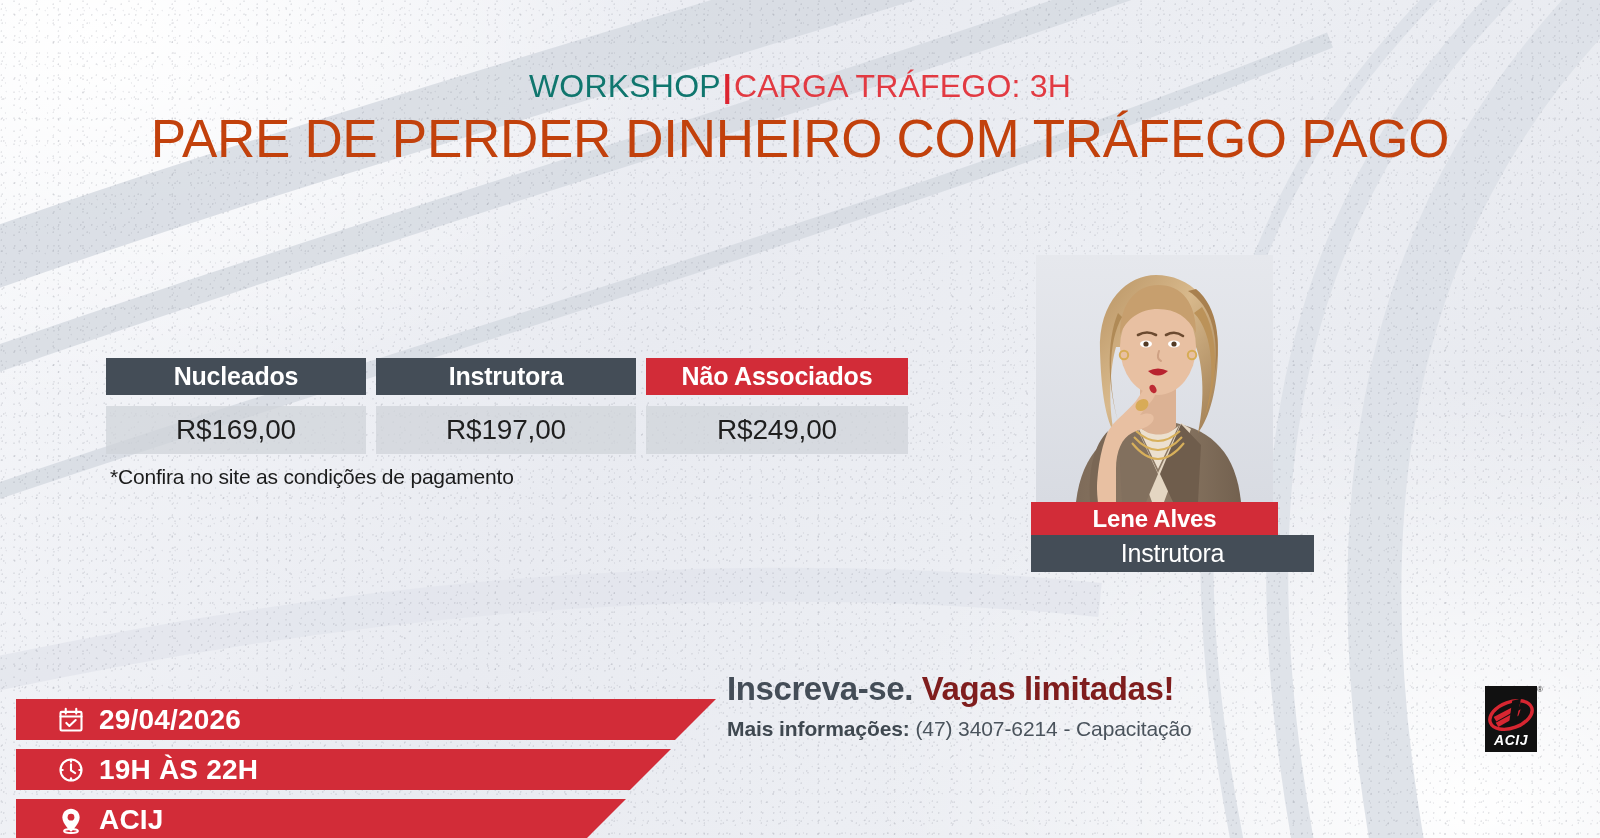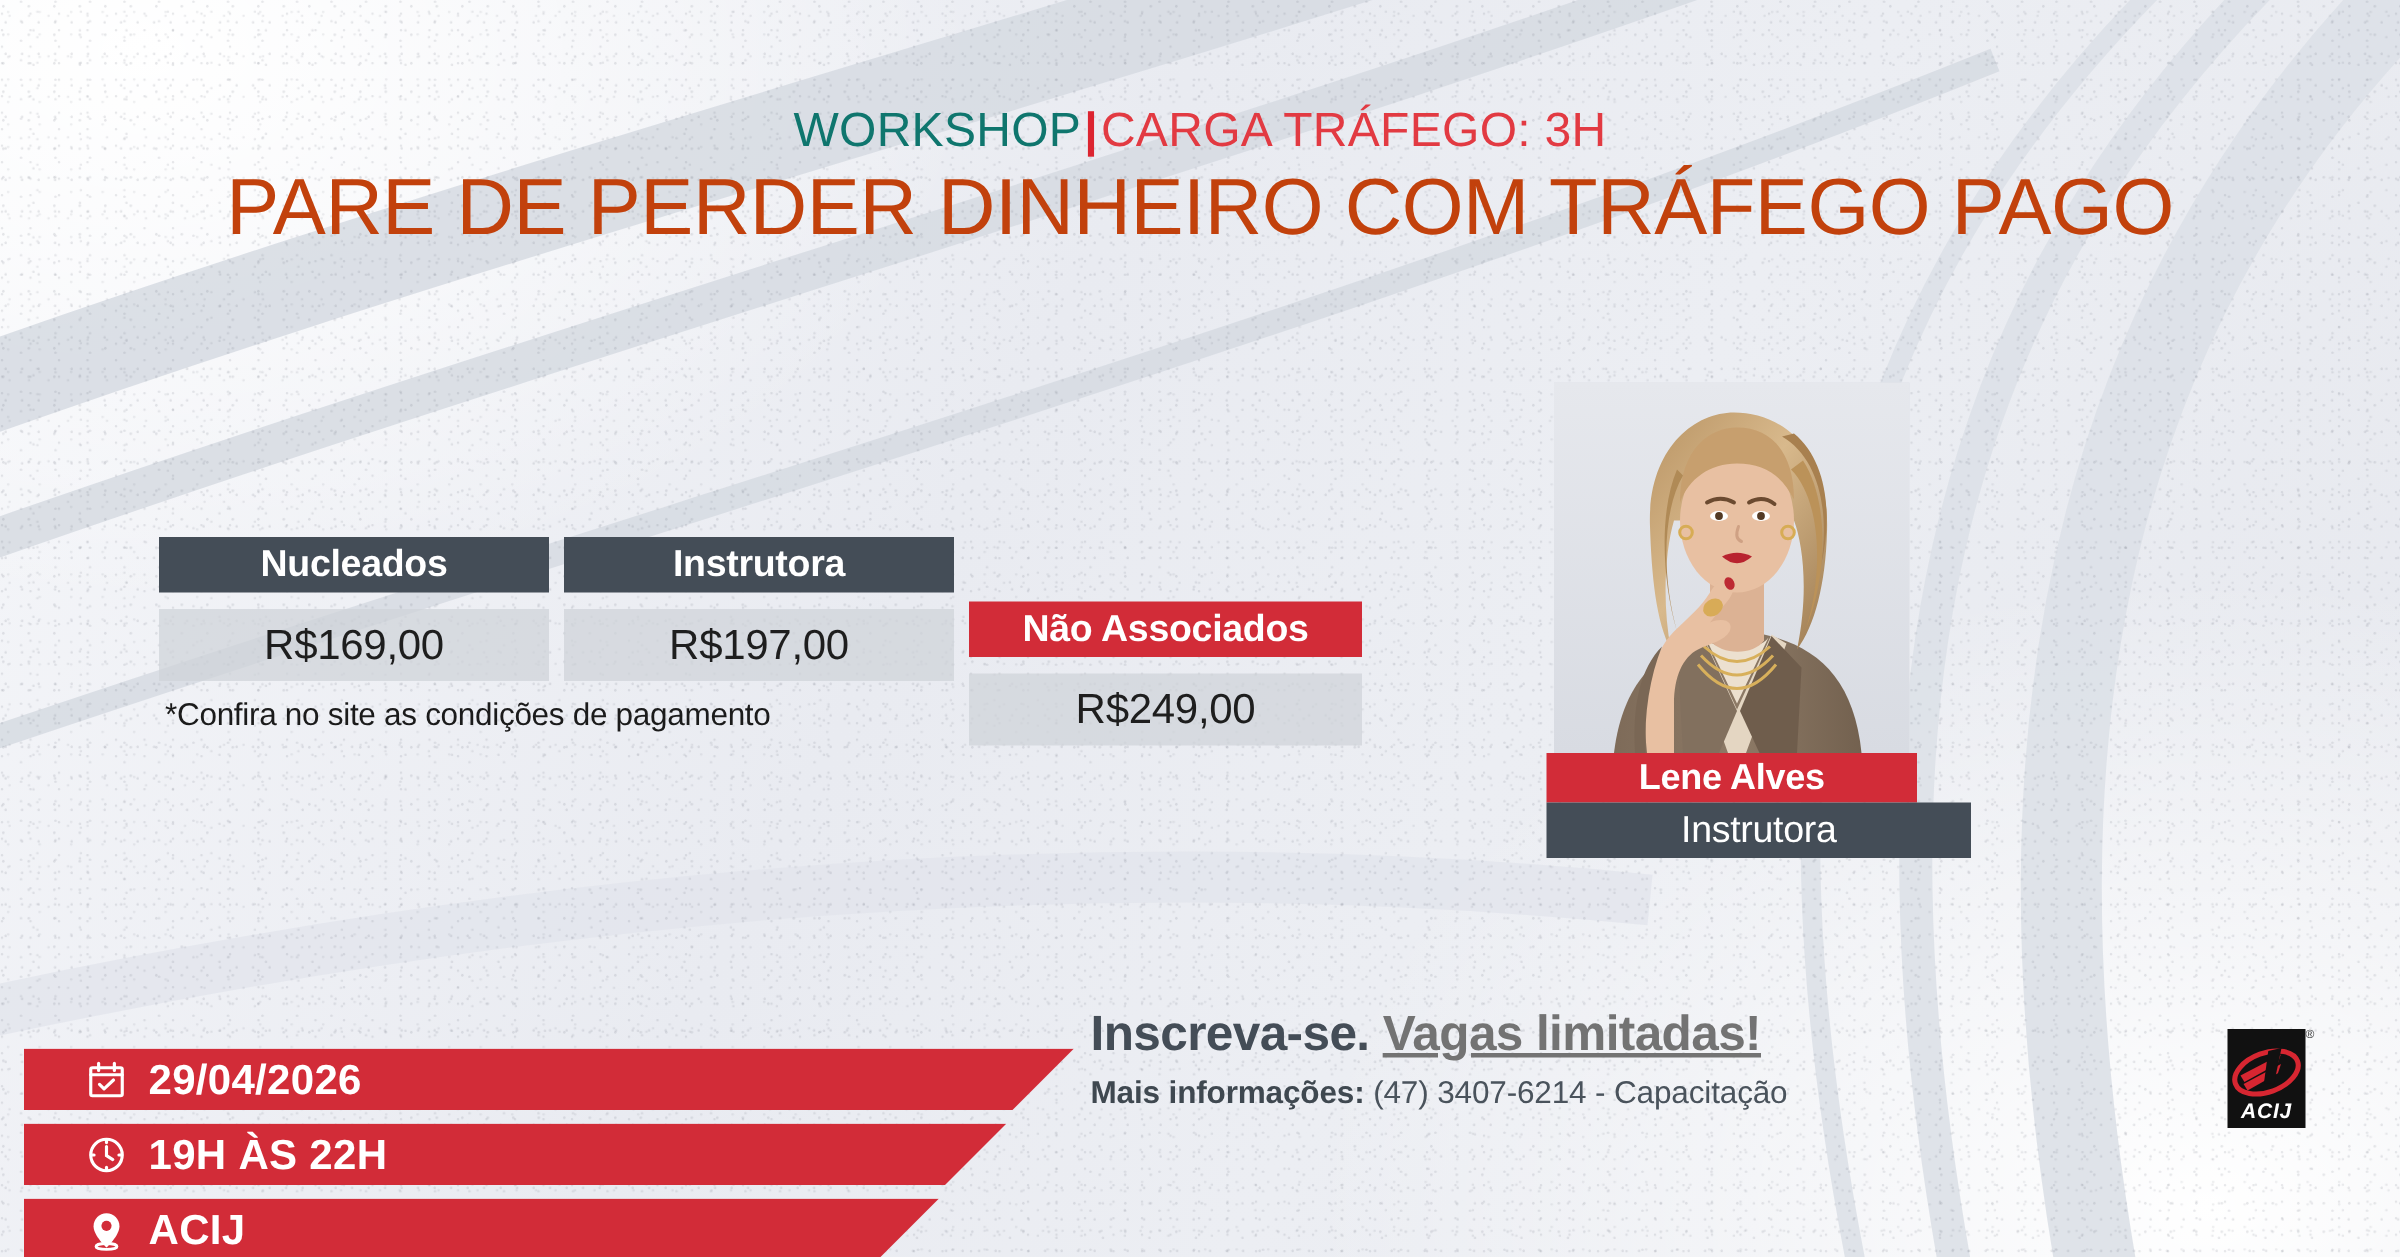--- a/index.html
+++ b/index.html
@@ -85,21 +85,21 @@
 
   .price-head {
     height: 37px;
     display: flex; align-items: center; justify-content: center;
     color: #ffffff;
     font-size: 25px;
     font-weight: 700;
     letter-spacing: -.2px;
   }
   .price-head.dark { background: #444d57; }
-  .price-head.red  { background: #d22c38; margin-top: 43px; }
+  .price-head.red  { background: #d22c38; }
 
   .price-body {
     margin-top: 11px;
     height: 48px;
     display: flex; align-items: center; justify-content: center;
     background: rgba(206,210,216,.72);
     color: #1e1e1e;
     font-size: 28px;
     font-weight: 400;
     letter-spacing: -.2px;
@@ -180,21 +180,21 @@
     left: 727px; top: 670px;
     width: 600px;
   }
   .cta-line1 {
     font-size: 33px;
     font-weight: 700;
     letter-spacing: -.4px;
     white-space: nowrap;
     color: #444d57;
   }
-  .cta-line1 .cta-red { color: #737373; text-decoration: underline; }
+  .cta-line1 .cta-red { color: #7f1d1d; }
   .cta-line2 {
     margin-top: 9px;
     font-size: 21px;
     color: #4a535c;
     letter-spacing: -.1px;
     white-space: nowrap;
   }
   .cta-line2 .lbl { font-weight: 700; color: #3f4850; }
 
   

